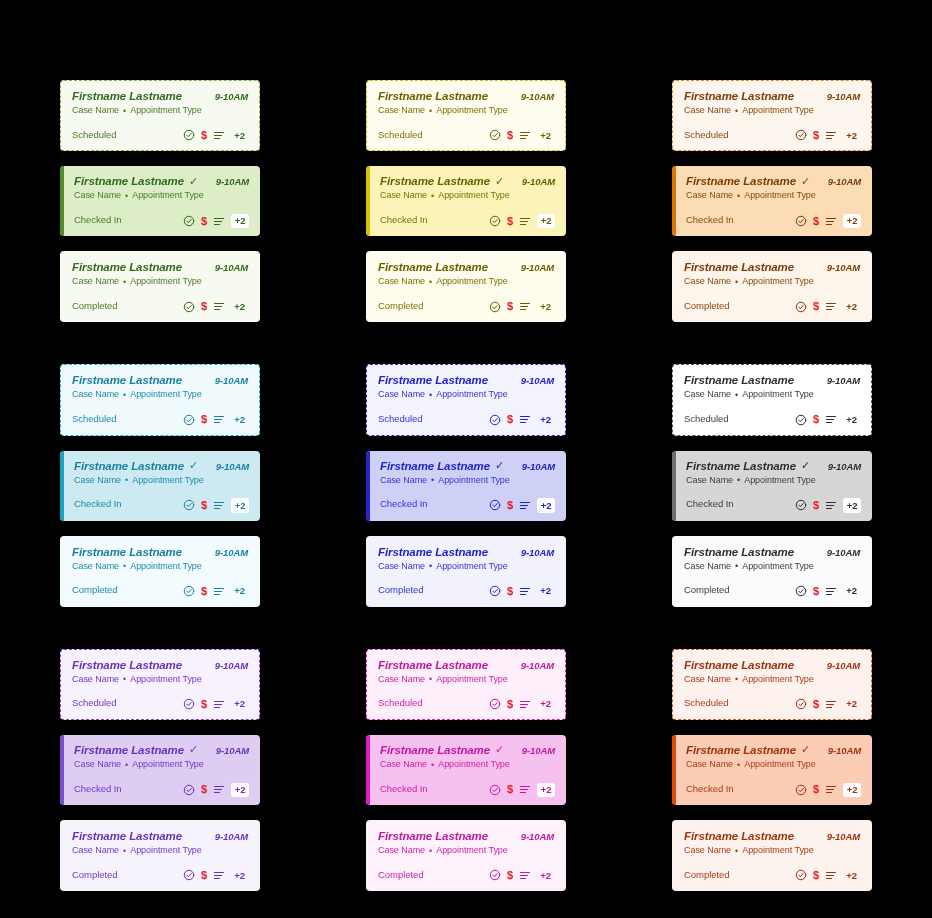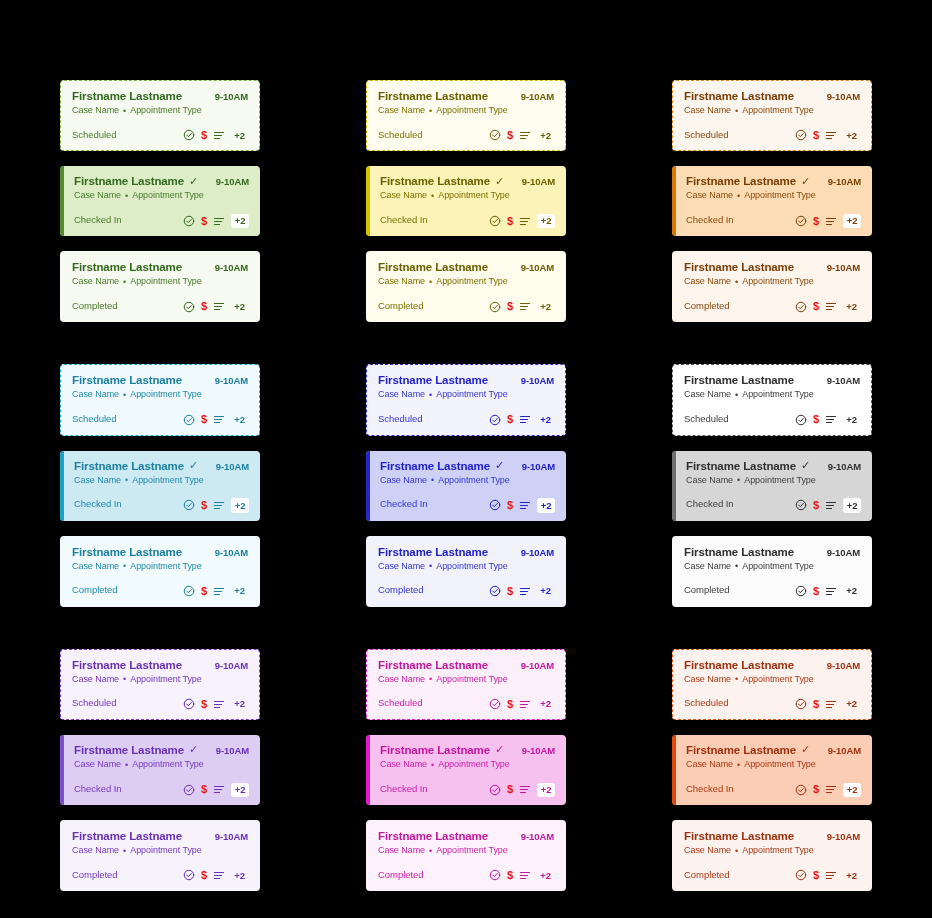--- a/index.html
+++ b/index.html
@@ -53,20 +53,21 @@
     left:0;top:0;bottom:0;
     width:4px;
     border-radius:0;
   }
 
   .row-top{
     display:flex;
     align-items:baseline;
     justify-content:space-between;
     gap:6px;
+    font-style:italic;
   }
   .name-wrap{
     display:flex;
     align-items:center;
     gap:5px;
     min-width:0;
   }
   .name{
     font-size:11.5px;
     font-weight:bold;

